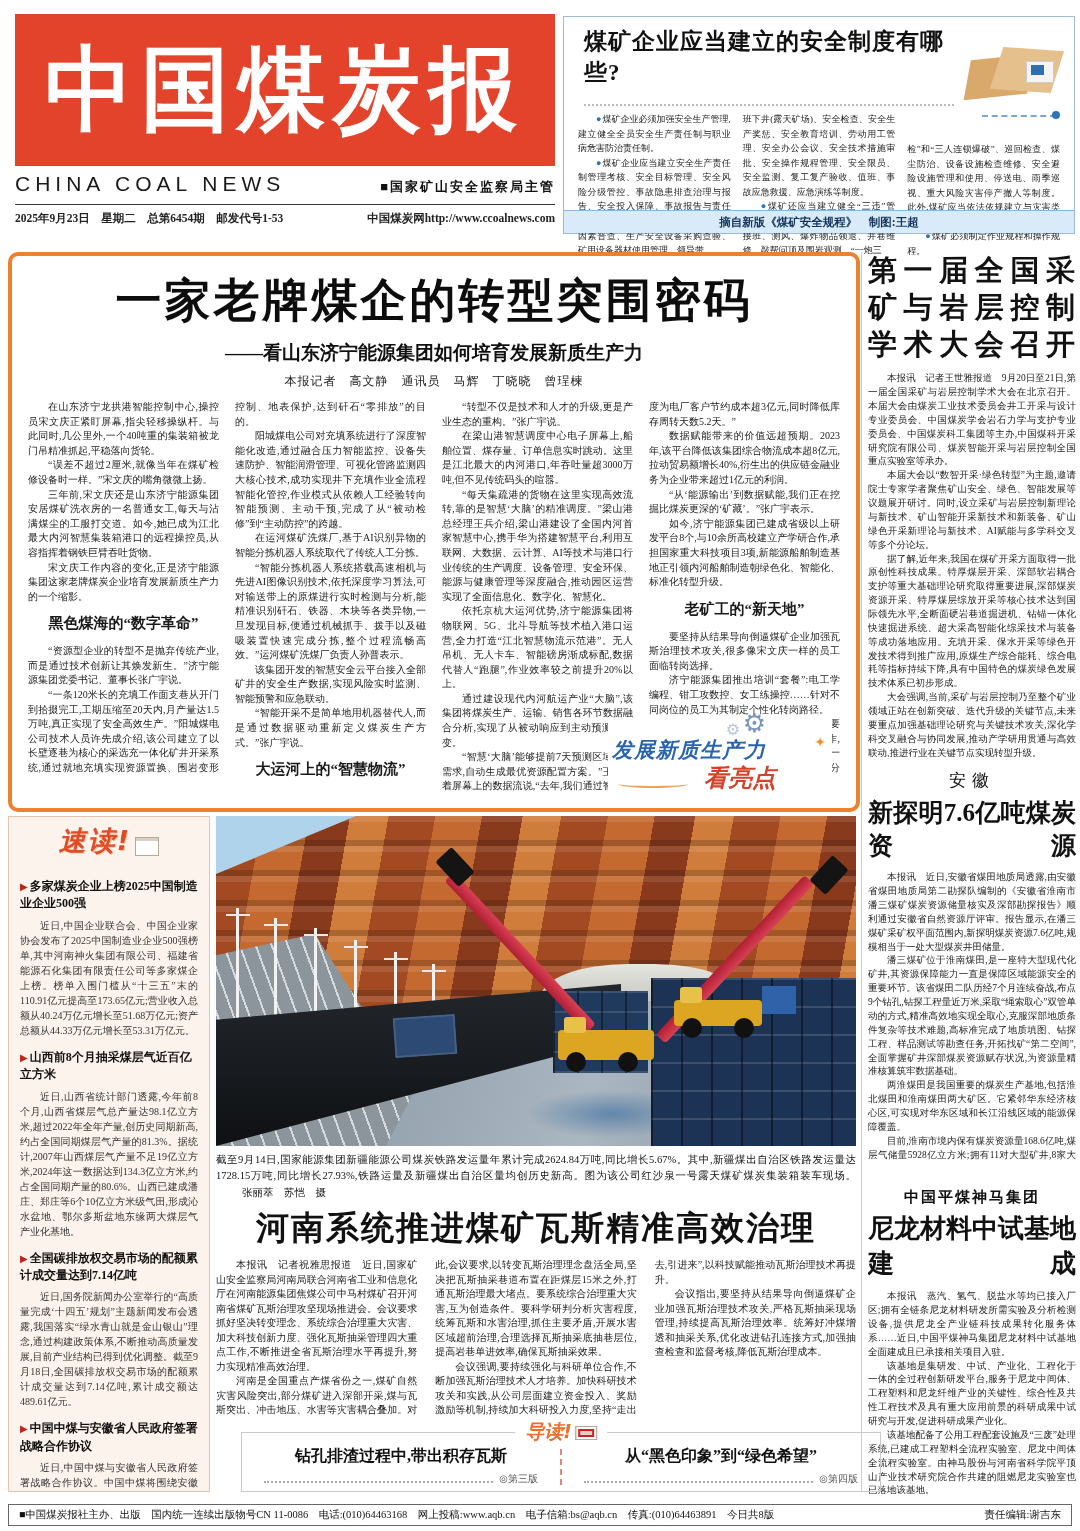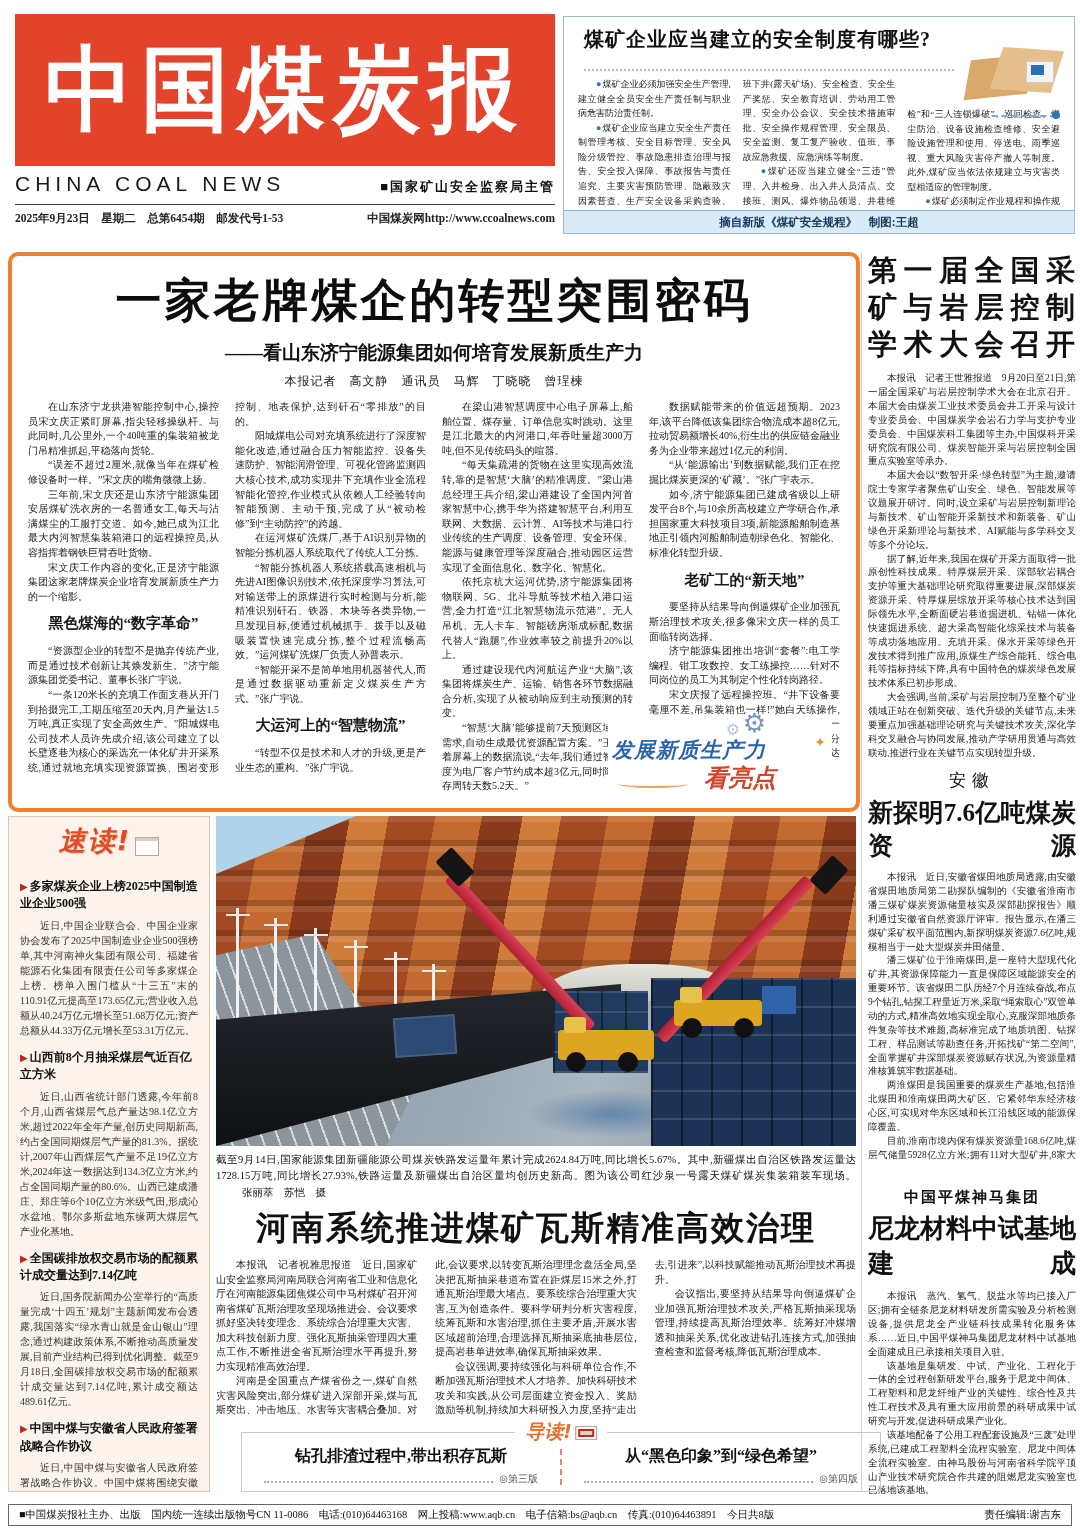--- a/index.html
+++ b/index.html
@@ -18,21 +18,21 @@
               font-family:"DejaVu Serif",serif;transform:scaleY(1.05);}
   .mast-sub{left:15px;top:172px;width:540px;display:flex;justify-content:space-between;align-items:flex-end;}
   .mast-en{font-family:"Liberation Sans",sans-serif;font-size:21px;letter-spacing:5px;color:#1a1a1a;}
   .mast-gov{font-size:13px;font-weight:bold;letter-spacing:2px;}
   .mast-line{left:15px;top:204px;width:540px;border-top:1px solid #3a3a3a;height:0;}
   .mast-date{left:15px;top:211px;width:540px;display:flex;justify-content:space-between;
              font-size:11.5px;font-weight:bold;color:#222;}
 
   
   .sbox{left:563px;top:16px;width:512px;height:218px;border:1px solid #9fb9d6;background:#fff;box-sizing:border-box;}
-  .sbox-title{margin:9px 110px 16px 20px;font-size:20px;font-weight:900;letter-spacing:1px;}
+  .sbox-title{margin:9px 110px 16px 20px;font-size:23px;font-weight:900;letter-spacing:1px;}
   .sbox-dots{margin:5px 120px 4px 20px;border-bottom:2px dotted #b9b9b9;}
   .sbox-cols{display:flex;gap:12px;padding:2px 14px 0 14px;}
   .sbox-col{flex:1;font-size:9px;line-height:1.62;text-align:justify;color:#222;}
   .sbox-col3{margin-top:30px;}
   .blt{color:#2e75b6;margin-right:1px;}
   .sbox-src{position:absolute;left:0;right:0;bottom:0;height:22px;background:#d9eaf8;border-top:1px solid #86b7e4;
             text-align:center;font-size:11.5px;font-weight:bold;color:#14365c;line-height:22px;}
   .sb-box{position:absolute;right:10px;top:30px;width:96px;height:60px;}
   .sb-f1{position:absolute;left:0;top:10px;width:62px;height:40px;background:#d9a96b;transform:skewX(-16deg) rotate(-6deg);}
   .sb-f2{position:absolute;left:28px;top:2px;width:62px;height:42px;background:#e6c08c;transform:skewX(-14deg) rotate(4deg);}
@@ -205,20 +205,21 @@
       <p>在山东济宁龙拱港智能控制中心,操控员宋文庆正紧盯屏幕,指尖轻移操纵杆。与此同时,几公里外,一个40吨重的集装箱被龙门吊精准抓起,平稳落向货轮。</p>
       <p>“误差不超过2厘米,就像当年在煤矿检修设备时一样。”宋文庆的嘴角微微上扬。</p>
       <p>三年前,宋文庆还是山东济宁能源集团安居煤矿洗衣房的一名普通女工,每天与沾满煤尘的工服打交道。如今,她已成为江北最大内河智慧集装箱港口的远程操控员,从容指挥着钢铁巨臂吞吐货物。</p>
       <p>宋文庆工作内容的变化,正是济宁能源集团这家老牌煤炭企业培育发展新质生产力的一个缩影。</p>
       <div class="sec-head">黑色煤海的“数字革命”</div>
       <p>“资源型企业的转型不是抛弃传统产业,而是通过技术创新让其焕发新生。”济宁能源集团党委书记、董事长张广宇说。</p>
       <p>“一条120米长的充填工作面支巷从开门到拾掇完工,工期压缩至20天内,月产量达1.5万吨,真正实现了安全高效生产。”阳城煤电公司技术人员许先成介绍,该公司建立了以长壁逐巷为核心的采选充一体化矿井开采系统,通过就地充填实现资源置换、围岩变形控制、地表保护,达到矸石“零排放”的目的。</p>
       <p>阳城煤电公司对充填系统进行了深度智能化改造,通过融合压力智能监控、设备失速防护、智能润滑管理、可视化管路监测四大核心技术,成功实现井下充填作业全流程智能化管控,作业模式从依赖人工经验转向智能预测、主动干预,完成了从“被动检修”到“主动防控”的跨越。</p>
       <p>在运河煤矿洗煤厂,基于AI识别异物的智能分拣机器人系统取代了传统人工分拣。</p>
       <p>“智能分拣机器人系统搭载高速相机与先进AI图像识别技术,依托深度学习算法,可对输送带上的原煤进行实时检测与分析,能精准识别矸石、铁器、木块等各类异物,一旦发现目标,便通过机械抓手、拨手以及磁吸装置快速完成分拣,整个过程流畅高效。”运河煤矿洗煤厂负责人孙普表示。</p>
+      <p>该集团开发的智慧安全云平台接入全部矿井的安全生产数据,实现风险实时监测、智能预警和应急联动。</p>
       <p>“智能开采不是简单地用机器替代人,而是通过数据驱动重新定义煤炭生产方式。”张广宇说。</p>
       <div class="sec-head">大运河上的“智慧物流”</div>
       <p>“转型不仅是技术和人才的升级,更是产业生态的重构。”张广宇说。</p>
       <p>在梁山港智慧调度中心电子屏幕上,船舶位置、煤存量、订单信息实时跳动。这里是江北最大的内河港口,年吞吐量超3000万吨,但不见传统码头的喧嚣。</p>
       <p>“每天集疏港的货物在这里实现高效流转,靠的是智慧‘大脑’的精准调度。”梁山港总经理王兵介绍,梁山港建设了全国内河首家智慧中心,携手华为搭建智慧平台,利用互联网、大数据、云计算、AI等技术与港口行业传统的生产调度、设备管理、安全环保、能源与健康管理等深度融合,推动园区运营实现了全面信息化、数字化、智慧化。</p>
       <p>依托京杭大运河优势,济宁能源集团将物联网、5G、北斗导航等技术植入港口运营,全力打造“江北智慧物流示范港”。无人吊机、无人卡车、智能磅房渐成标配,数据代替人“跑腿”,作业效率较之前提升20%以上。</p>
       <p>通过建设现代内河航运产业“大脑”,该集团将煤炭生产、运输、销售各环节数据融合分析,实现了从被动响应到主动预测的转变。</p>
       <p>“智慧‘大脑’能够提前7天预测区域能源需求,自动生成最优资源配置方案。”王兵指着屏幕上的数据流说,“去年,我们通过智能调度为电厂客户节约成本超3亿元,同时降低库存周转天数5.2天。”</p>
       <p>数据赋能带来的价值远超预期。2023年,该平台降低该集团综合物流成本超8亿元,拉动贸易额增长40%,衍生出的供应链金融业务为企业带来超过1亿元的利润。</p>
       <p>“从‘能源输出’到数据赋能,我们正在挖掘比煤炭更深的‘矿藏’。”张广宇表示。</p>

